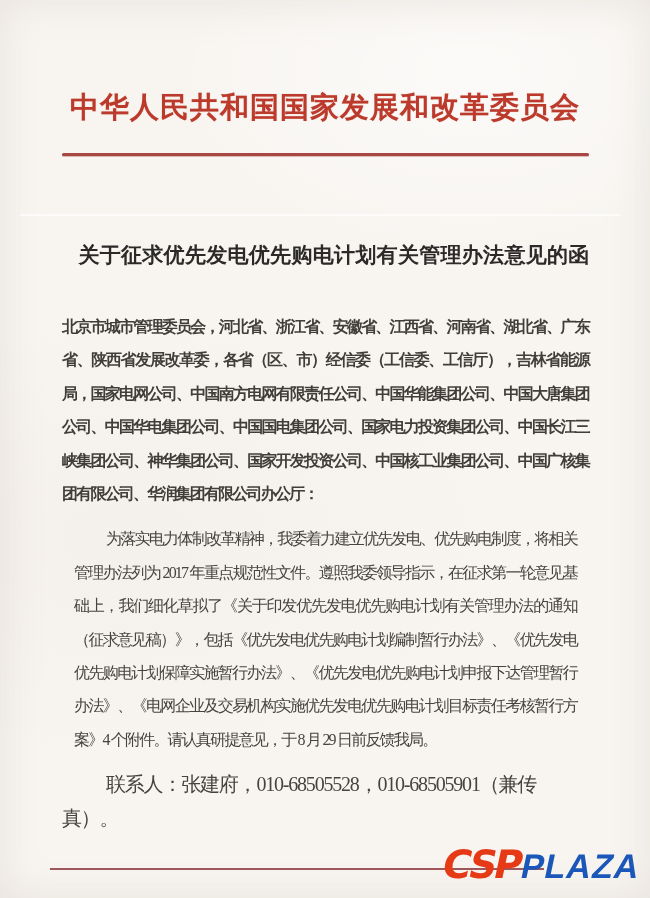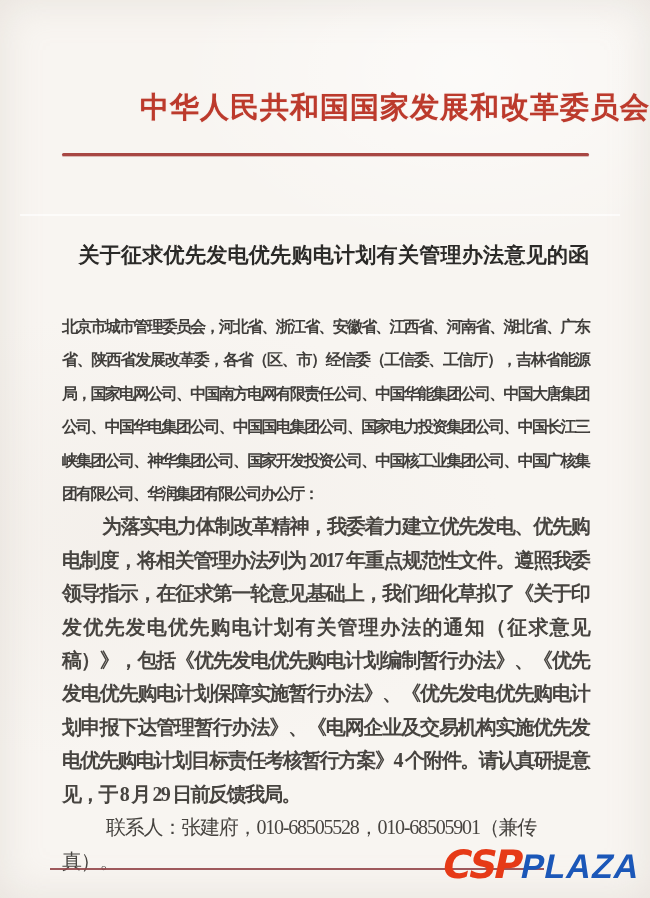--- a/index.html
+++ b/index.html
@@ -14,21 +14,21 @@
     box-shadow:inset 0 0 42px rgba(190,180,170,0.28);
     overflow:hidden;
     font-family:"Liberation Serif", serif;
   }
   .scan-streak{
     position:absolute;left:20px;top:214px;width:600px;height:2px;
     background:rgba(255,255,255,0.65);
   }
   .letterhead{
     position:absolute;top:88px;left:0;width:100%;
-    text-align:right;
+    text-align:center;
     font-family:"DejaVu Serif","Liberation Serif",serif;
     font-weight:bold;
     font-size:29px;
     letter-spacing:1px;
     color:#bc3a2c;
     text-shadow:0 0 1px rgba(188,58,44,0.35);
   }
   .red-rule{
     position:absolute;left:62px;top:153px;width:527px;height:3px;
     background:#a84743;
@@ -51,24 +51,24 @@
     margin:0;
     font-family:"Liberation Sans",sans-serif;
     font-weight:600;
     font-size:16px;
     line-height:33.4px;
     letter-spacing:-1.8px;
     text-align:justify;
     color:#403e3b;
   }
   .body-par{
-    margin:0;
+    margin:12px;
     font-family:"Liberation Serif",serif;
-    font-weight:700;
-    font-size:20px;
+    font-weight:400;
+    font-size:16px;
     line-height:33.4px;
     letter-spacing:-1.8px;
     text-align:justify;
     text-indent:2em;
     color:#474440;
   }
   .contact-line{
     margin:0;
     font-family:"Liberation Serif",serif;
     font-size:20px;

